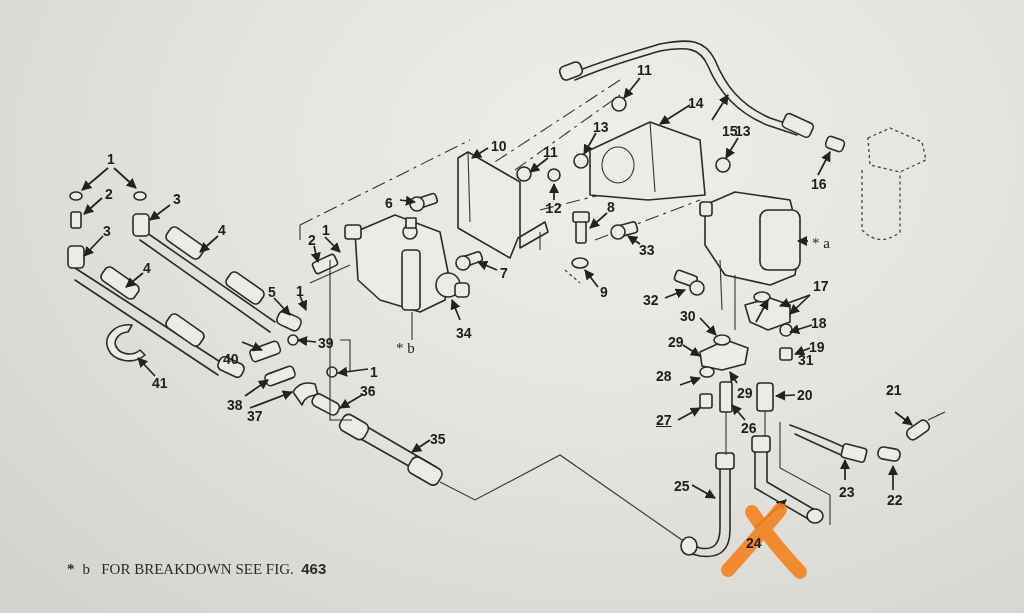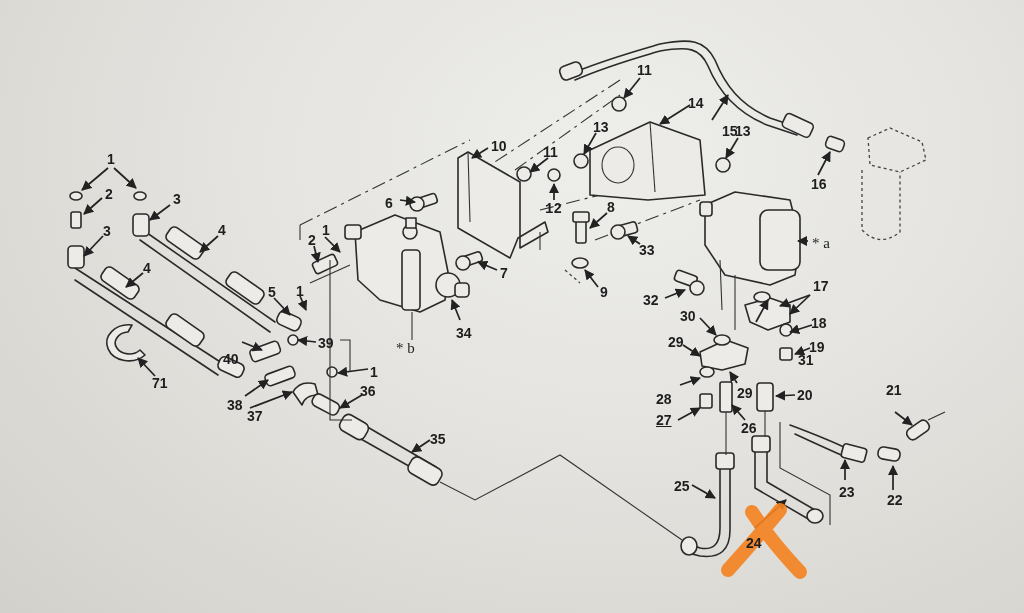--- a/index.html
+++ b/index.html
@@ -277,34 +277,37 @@
       <span class="callout" style="left: 811px; top: 316px;">18</span>
       <span class="callout" style="left: 809px; top: 340px;">19</span>
       <span class="callout" style="left: 797px; top: 388px;">20</span>
       <span class="callout" style="left: 886px; top: 383px;">21</span>
       <span class="callout" style="left: 887px; top: 493px; text-align: right;">22</span>
       <span class="callout" style="left: 839px; top: 485px;">23</span>
       <span class="callout" style="left: 746px; top: 536px;">24</span>
       <span class="callout" style="left: 674px; top: 479px;">25</span>
       <span class="callout" style="left: 741px; top: 421px;">26</span>
       <span class="callout" style="left: 656px; top: 413px; text-decoration: underline;">27</span>
-      <span class="callout" style="left: 656px; top: 392px;">28</span>
+      <span class="callout" style="left: 656px; top: 369px;">28</span>
       <span class="callout" style="left: 668px; top: 335px;">29</span>
       <span class="callout" style="left: 737px; top: 386px;">29</span>
       <span class="callout" style="left: 680px; top: 309px;">30</span>
       <span class="callout" style="left: 798px; top: 313px; margin-top: 40px;">31</span>
       <span class="callout" style="left: 643px; top: 293px;">32</span>
       <span class="callout" style="left: 639px; top: 243px;">33</span>
       <span class="callout" style="left: 456px; top: 326px;">34</span>
       <span class="callout" style="left: 430px; top: 432px;">35</span>
       <span class="callout" style="left: 360px; top: 384px;">36</span>
       <span class="callout" style="left: 247px; top: 409px;">37</span>
       <span class="callout" style="left: 227px; top: 398px;">38</span>
       <span class="callout" style="left: 318px; top: 336px;">39</span>
       <span class="callout" style="left: 223px; top: 333px; margin-top: 19px;">40</span>
-      <span class="callout" style="left: 152px; top: 376px;">71</span>
+      <span class="callout" style="left: 152px; top: 376px;">41</span>
       <span class="callout" style="left: 812px; top: 236px; font-weight: normal; font-family: &quot;Liberation Serif&quot;, serif; font-size: 15px;">* a</span>
       <span class="callout" style="left: 396px; top: 341px; font-weight: normal; font-family: &quot;Liberation Serif&quot;, serif; font-size: 15px;">* b</span>
       <span class="callout" style="left: 370px; top: 365px;">1</span>
     </div>
 
+  <div class="note" style="left:52px; top:543px;">
+    <span class="star">*</span><span>b</span>&nbsp;&nbsp;&nbsp;<span>FOR BREAKDOWN SEE FIG.</span>&nbsp;&nbsp;<span class="num">463</span>
+  </div>
 
 </div>
 
 </body></html>

